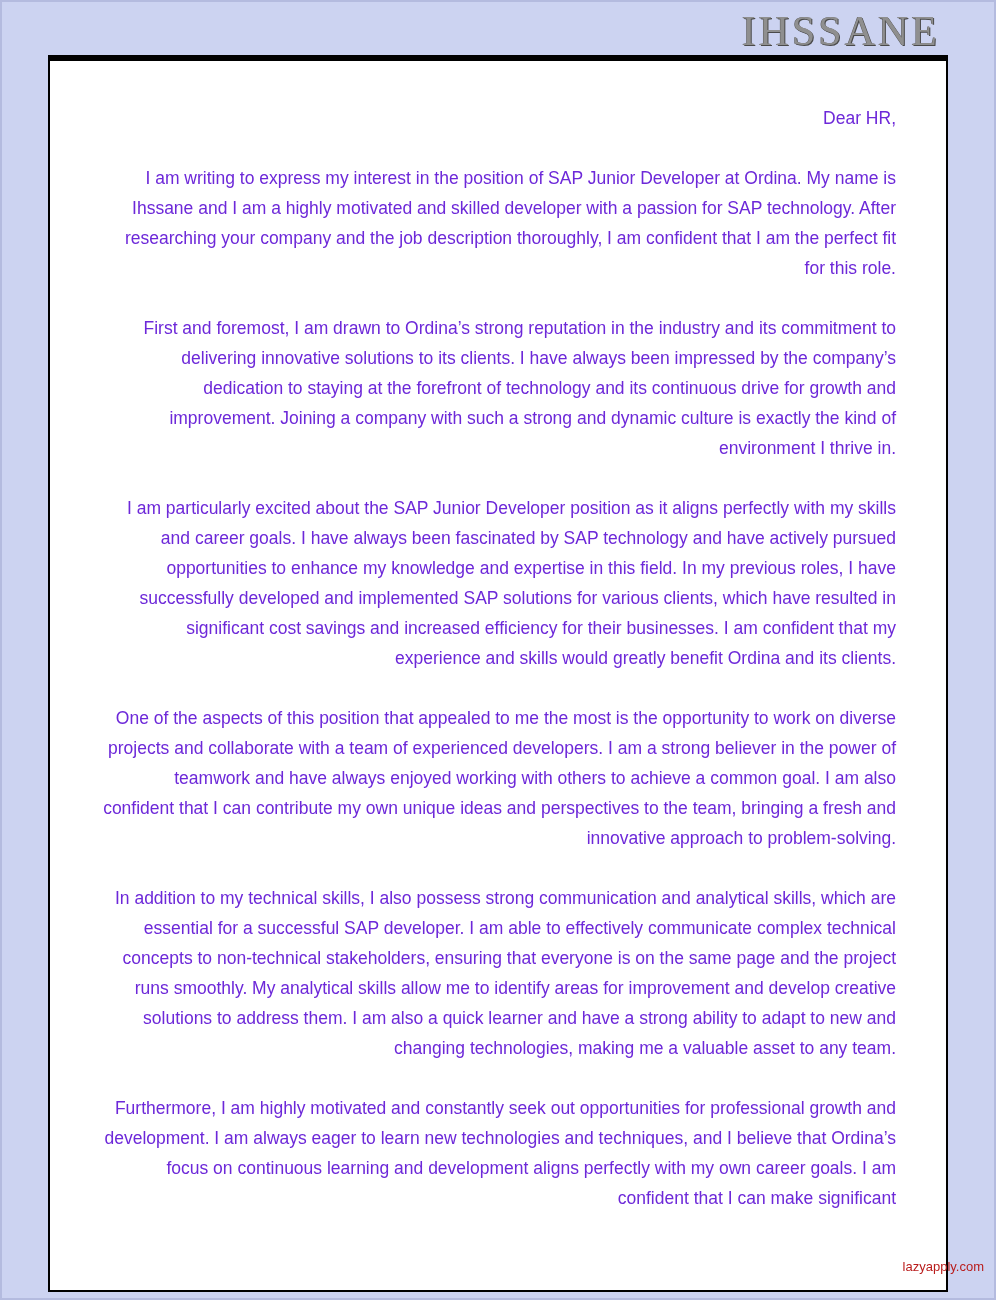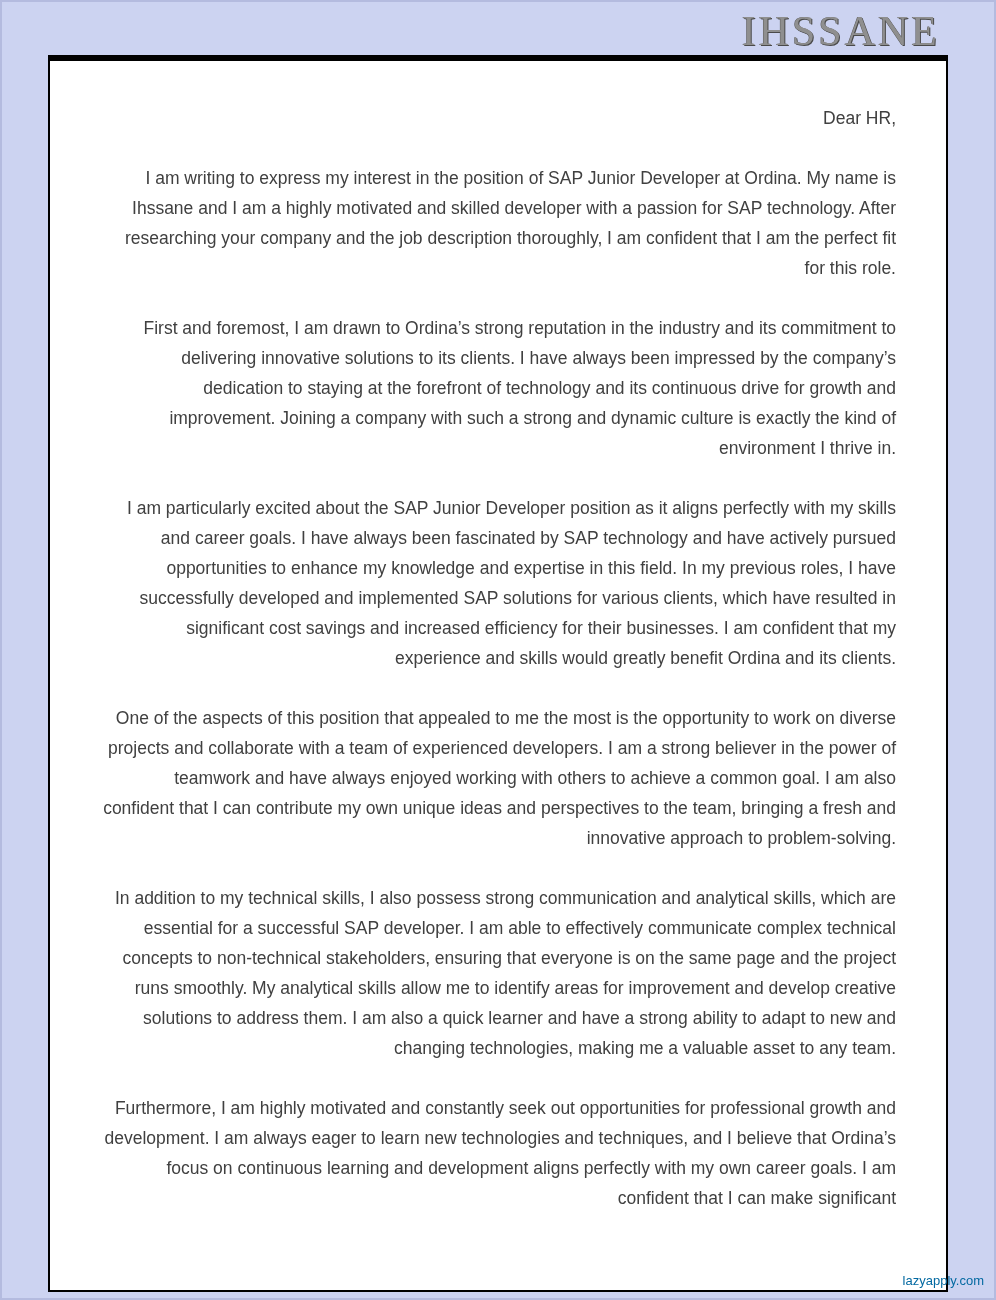--- a/index.html
+++ b/index.html
@@ -32,33 +32,33 @@
     top: 55px;
     width: 900px;
     height: 1237px;
     background: #ffffff;
     border: 2px solid #000000;
     border-top: 6px solid #000000;
     overflow: hidden;
   }
   .page-inner {
     padding: 42px 50px 0 51px;
-    color: #404040;
+    color: #6d28d9;
     font-size: 17.5px;
     line-height: 30px;
   }
   .page-inner p {
     margin: 0 0 30px 0;
   }
   .watermark {
     position: absolute;
     right: 12px;
-    bottom: 12px;
+    bottom: 26px;
     font-size: 13px;
-    color: #0369a1;
+    color: #b91c1c;
     background: transparent;
   }
 </style>
 </head>
 <body>
 
 <div class="brand-name">IHSSANE</div>
 
 <div class="page">
   <div class="page-inner">

